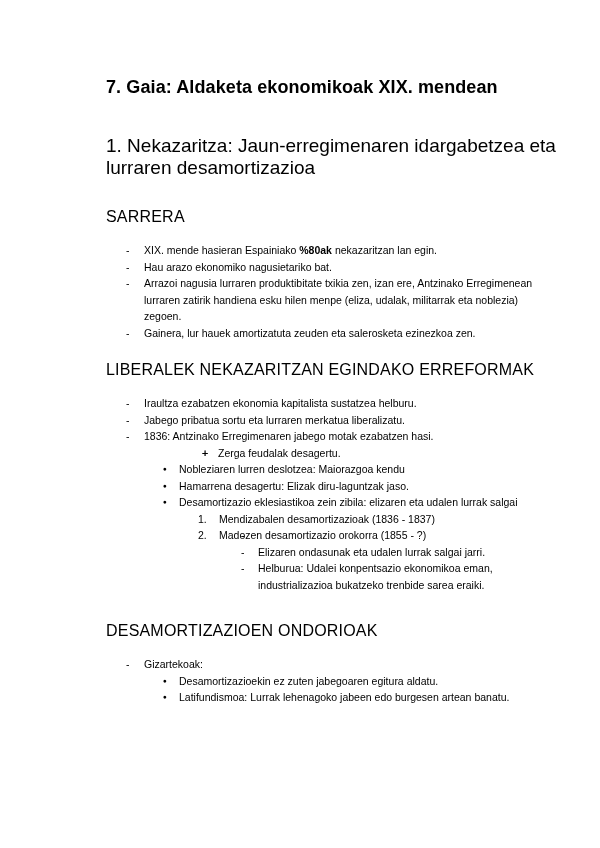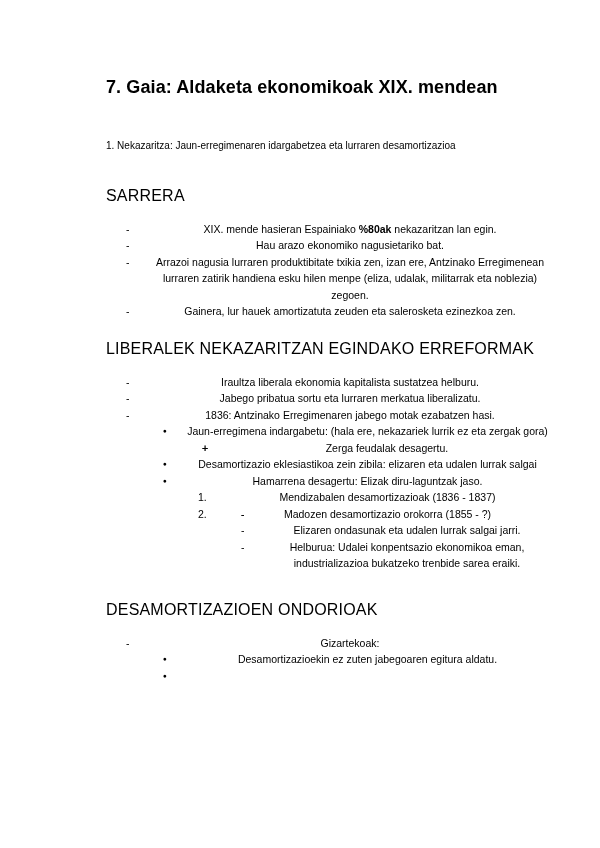--- a/index.html
+++ b/index.html
@@ -20,38 +20,38 @@
     margin-left: 36px;
   }
   h1.doc-title {
     font-size: 18px;
     line-height: 22px;
     font-weight: bold;
     letter-spacing: 0.1px;
   }
   h2.doc-subtitle {
     margin-top: 37px;
-    font-size: 10px;
+    font-size: 19px;
     line-height: 21.5px;
     font-weight: normal;
   }
   section.doc-section { margin-top: 21px; }
   section.doc-section:first-child { margin-top: 31px; }
   section.doc-section:last-child { margin-top: 30px; }
   h3.sec-heading {
     font-size: 16px;
     line-height: 15px;
     font-weight: normal;
     letter-spacing: 0.2px;
     margin-bottom: 18px;
   }
   .list { font-size: 10.5px; line-height: 16.5px; }
   .li { position: relative; }
   .li .mk { position: absolute; top: 0; }
-  .li .tx { display: block; text-align: center; }
+  .li .tx { display: block; }
   
   .lv1      { padding-left: 38px;  }
   .lv1 .mk  { left: 20px; }
   .lv2      { padding-left: 73px;  }
   .lv2 .mk  { left: 57px; }
   .lv3      { padding-left: 112px; }
   .lv3 .mk  { left: 96px; }
   .lv3.num      { padding-left: 113px; }
   .lv3.num .mk  { left: 92px; }
   .lv4      { padding-left: 152px; }
@@ -85,48 +85,48 @@
             <span class="mk dash">-</span>
             <span class="tx"><span>Gainera, lur hauek amortizatuta zeuden eta salerosketa ezinezkoa zen.</span></span>
           </div>
         </div>
       </section>
       <section class="doc-section">
         <h3 class="sec-heading">LIBERALEK NEKAZARITZAN EGINDAKO ERREFORMAK</h3>
         <div class="list">
           <div class="li lv1">
             <span class="mk dash">-</span>
-            <span class="tx"><span>Iraultza liberala ekonomia kapitalista sustatzea helburu.</span></span>
+            <span class="tx"><span>Iraultza ezabatzen ekonomia kapitalista sustatzea helburu.</span></span>
           </div>
           <div class="li lv1">
             <span class="mk dash">-</span>
             <span class="tx"><span>Jabego pribatua sortu eta lurraren merkatua liberalizatu.</span></span>
           </div>
           <div class="li lv1">
             <span class="mk dash">-</span>
             <span class="tx"><span>1836: Antzinako Erregimenaren jabego motak ezabatzen hasi.</span></span>
-          </div>
-          <div class="li lv2">
-            <span class="mk disc">●</span>
-            <span class="tx"><span>Jaun-erregimena indargabetu: (hala ere, nekazariek lurrik ez eta zergak gora)</span></span>
           </div>
           <div class="li lv3">
             <span class="mk plus">+</span>
           </div>
           <div class="li lv3">
             <span class="mk plus">+</span>
             <span class="tx"><span>Zerga feudalak desagertu.</span></span>
           </div>
           <div class="li lv2">
             <span class="mk disc">●</span>
-            <span class="tx"><span>Desamortizazio eklesiastikoa zein zibila: elizaren eta udalen lurrak salgai</span></span>
+            <span class="tx"><span>Nobleziaren lurren deslotzea: Maiorazgoa kendu</span></span>
           </div>
           <div class="li lv2">
             <span class="mk disc">●</span>
             <span class="tx"><span>Hamarrena desagertu: Elizak diru-laguntzak jaso.</span></span>
+          </div>
+          <div class="li lv2">
+            <span class="mk disc">●</span>
+            <span class="tx"><span>Desamortizazio eklesiastikoa zein zibila: elizaren eta udalen lurrak salgai</span></span>
           </div>
           <div class="li lv3 num">
             <span class="mk number">1.</span>
             <span class="tx"><span>Mendizabalen desamortizazioak (1836 - 1837)</span></span>
           </div>
           <div class="li lv4">
             <span class="mk dash">-</span>
           </div>
           <div class="li lv4">
             <span class="mk dash">-</span>
@@ -151,17 +151,18 @@
           <div class="li lv1">
             <span class="mk dash">-</span>
             <span class="tx"><span>Gizartekoak:</span></span>
           </div>
           <div class="li lv2">
             <span class="mk disc">●</span>
             <span class="tx"><span>Desamortizazioekin ez zuten jabegoaren egitura aldatu.</span></span>
           </div>
           <div class="li lv2">
             <span class="mk disc">●</span>
+            <span class="tx"><span>Latifundismoa: Lurrak lehenagoko jabeen edo burgesen artean banatu.</span></span>
           </div>
         </div>
       </section>
     </div>
 </main>
 
 </body></html>

